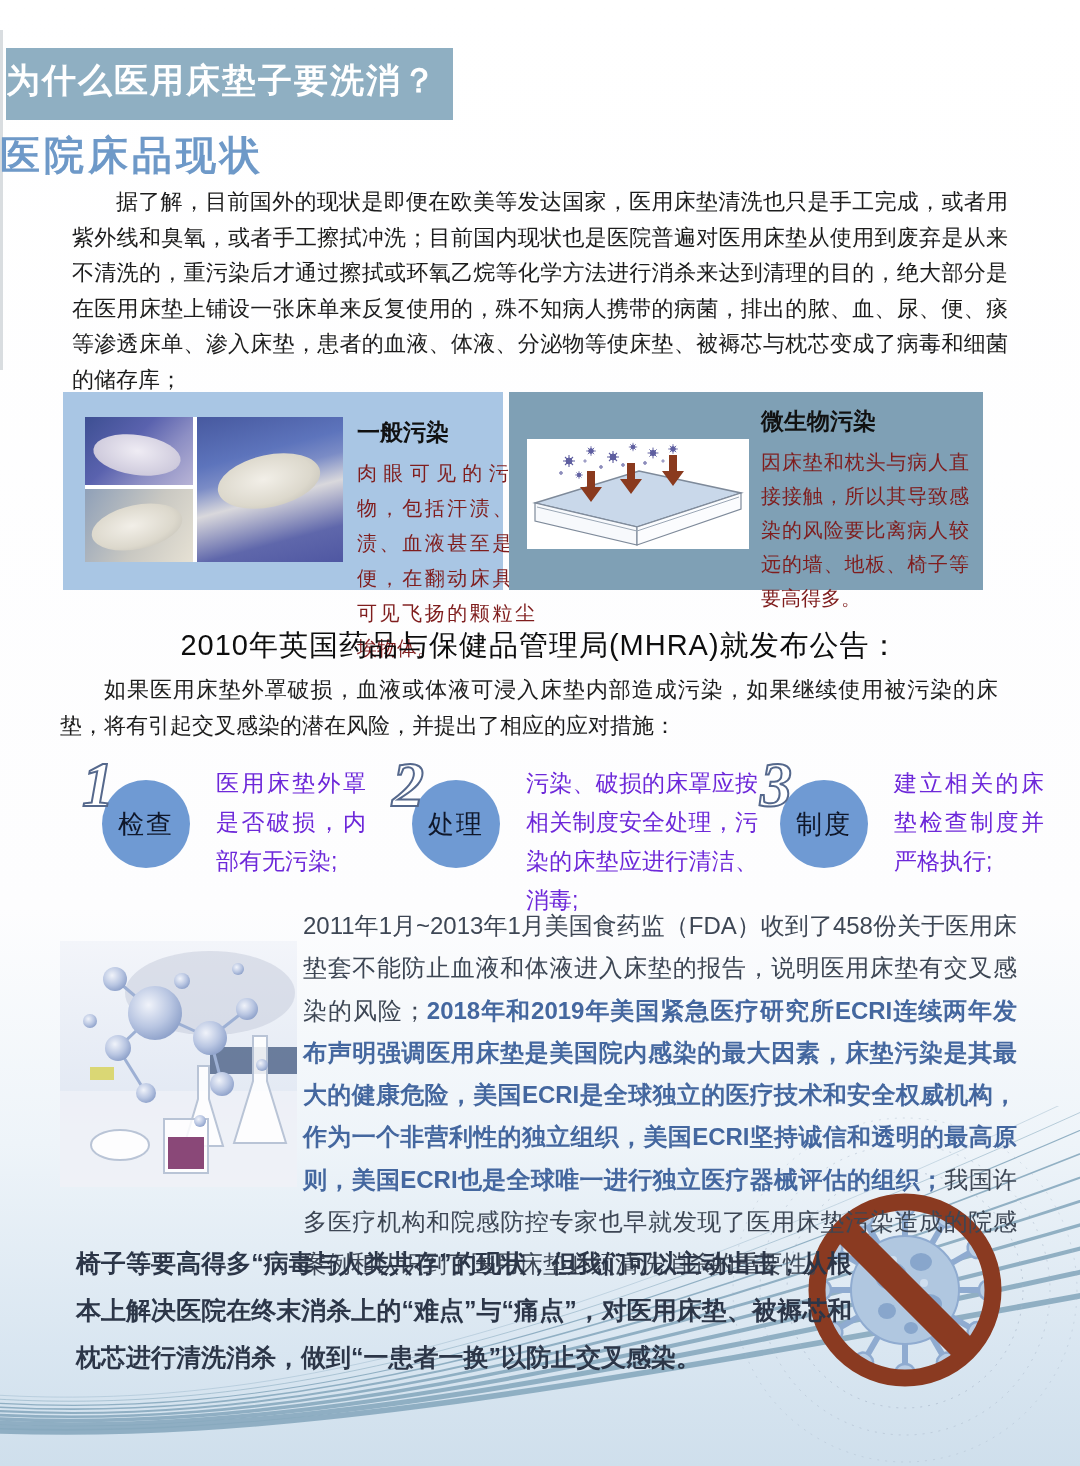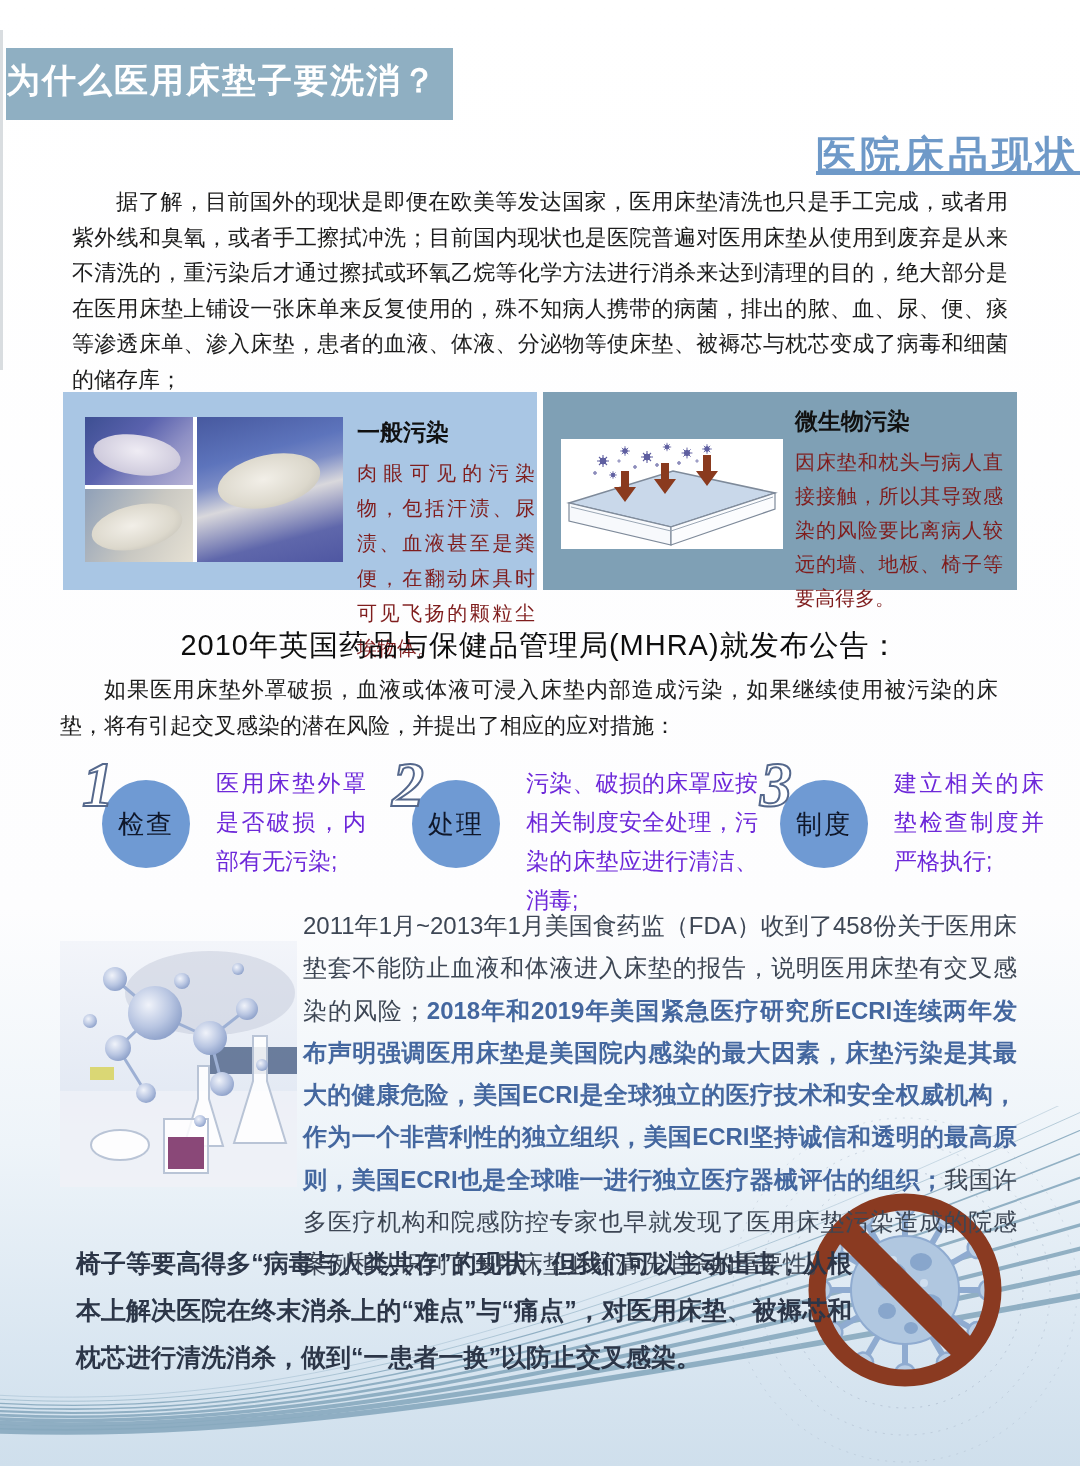--- a/index.html
+++ b/index.html
@@ -8,32 +8,32 @@
     font-family:"Liberation Sans","DejaVu Sans",sans-serif;
     background:linear-gradient(180deg,#ffffff 0%,#fdfdfe 62%,#eef4f9 78%,#d9e6f1 92%,#cfdfec 100%);
   }
   .edge-artifact{position:absolute;left:0;top:30px;width:3px;height:340px;background:#d9dde0;}
   
   .band{
     position:absolute;left:6px;top:48px;width:447px;height:72px;background:#8fafc2;
     color:#ffffff;font-weight:900;font-size:34px;line-height:64px;text-align:left;letter-spacing:2px;
   }
   .sec-title{
-    position:absolute;left:0;top:128px;width:1080px;text-align:right;
-    color:#6e99c8;font-weight:900;font-size:40px;letter-spacing:4px;text-decoration:underline;
+    position:absolute;left:0;top:128px;width:1080px;text-align:left;
+    color:#6e99c8;font-weight:900;font-size:40px;letter-spacing:4px;
   }
   
   .intro{
     position:absolute;left:72px;top:184px;width:936px;
     font-size:22px;line-height:35.5px;color:#1c1c1c;text-align:justify;text-indent:2em;
   }
   
   .boxes{position:absolute;left:63px;top:392px;width:954px;height:198px;display:flex;}
   .box{height:198px;box-sizing:border-box;display:flex;}
-  .box-light{width:474px;background:#a9c6e4;padding:25px 0 0 22px;margin-right:6px;}
+  .box-light{width:440px;background:#a9c6e4;padding:25px 0 0 22px;margin-right:6px;}
   .box-dark{width:474px;background:#7fa0b5;padding:14px 18px 0 18px;}
   .collage{position:relative;width:258px;height:145px;background:#ffffff;flex:none;}
   .cell{position:absolute;}
   .cell-tl{left:0;top:0;width:108px;height:68px;background:linear-gradient(135deg,#3d4f92 0%,#5a62ae 40%,#8d8fc4 68%,#b8b4d6 100%);}
   .cell-bl{left:0;top:72px;width:108px;height:73px;background:linear-gradient(120deg,#8fa0b8 0%,#c9c8c2 55%,#e6e1d4 100%);}
   .cell-r{left:112px;top:0;width:146px;height:145px;background:linear-gradient(165deg,#47599f 0%,#5d74bc 28%,#7b8cc6 40%,#d9d8dc 55%,#5f67ab 80%,#4f57a2 100%);}
   .pillow{position:absolute;left:20px;top:38px;width:104px;height:52px;background:radial-gradient(ellipse at 45% 45%,#f2efe8 0%,#dcd8cc 60%,#b9b6ad 100%);border-radius:50%;transform:rotate(-12deg);}
   .pillow2{position:absolute;left:8px;top:18px;width:88px;height:40px;background:radial-gradient(ellipse at 50% 40%,#efecf4 0%,#cfcbdd 70%,#a8a4c2 100%);border-radius:50%;transform:rotate(8deg);}
   .box-text{margin-left:14px;}
   .box-text .bt-title{font-size:23px;font-weight:900;color:#111111;margin:0 0 8px 0;}

